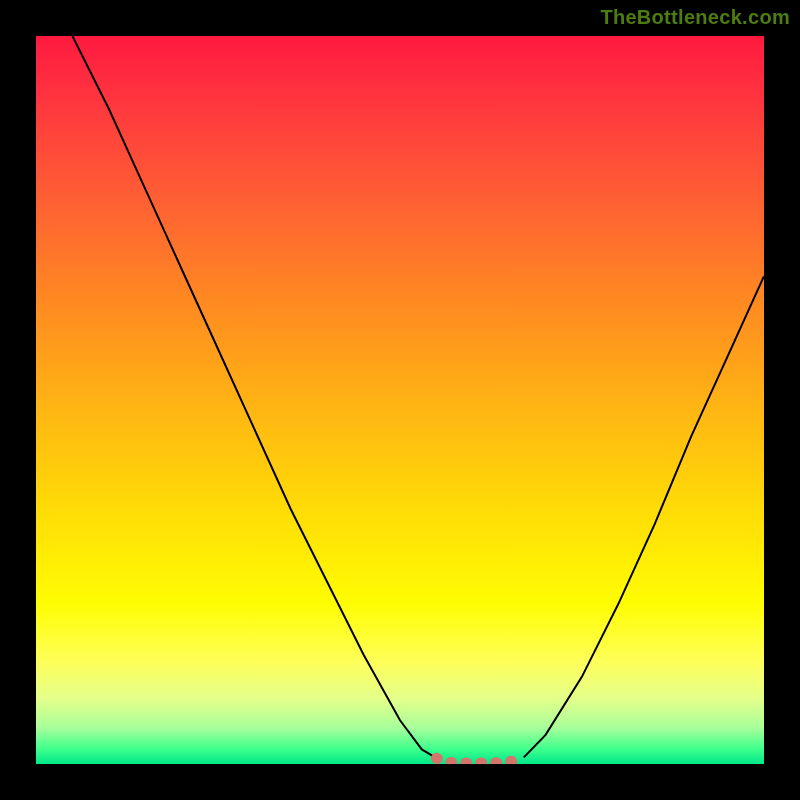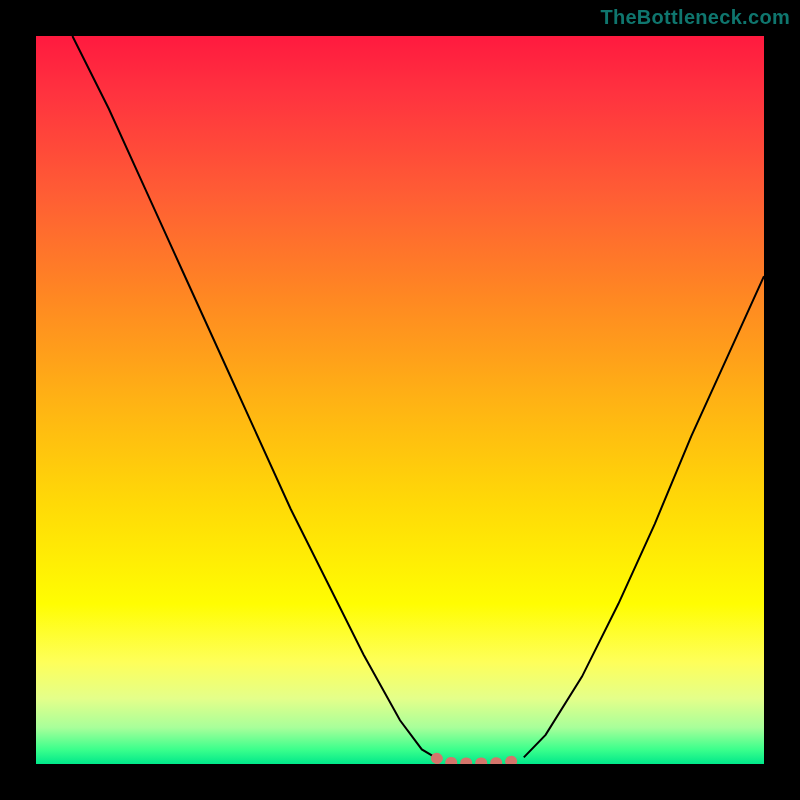--- a/index.html
+++ b/index.html
@@ -40,21 +40,21 @@
       #3cff8c 98%,
       #00e88a 100%
     );
   }
   .watermark {
     position: absolute;
     top: 6px;
     right: 10px;
     font-size: 20px;
     font-weight: 600;
-    color: #0f766e;
+    color: #4d7c0f;
     letter-spacing: 0.3px;
     user-select: none;
   }
   svg.curves {
     position: absolute;
     top: 0;
     left: 0;
   }
 </style>
 </head>

